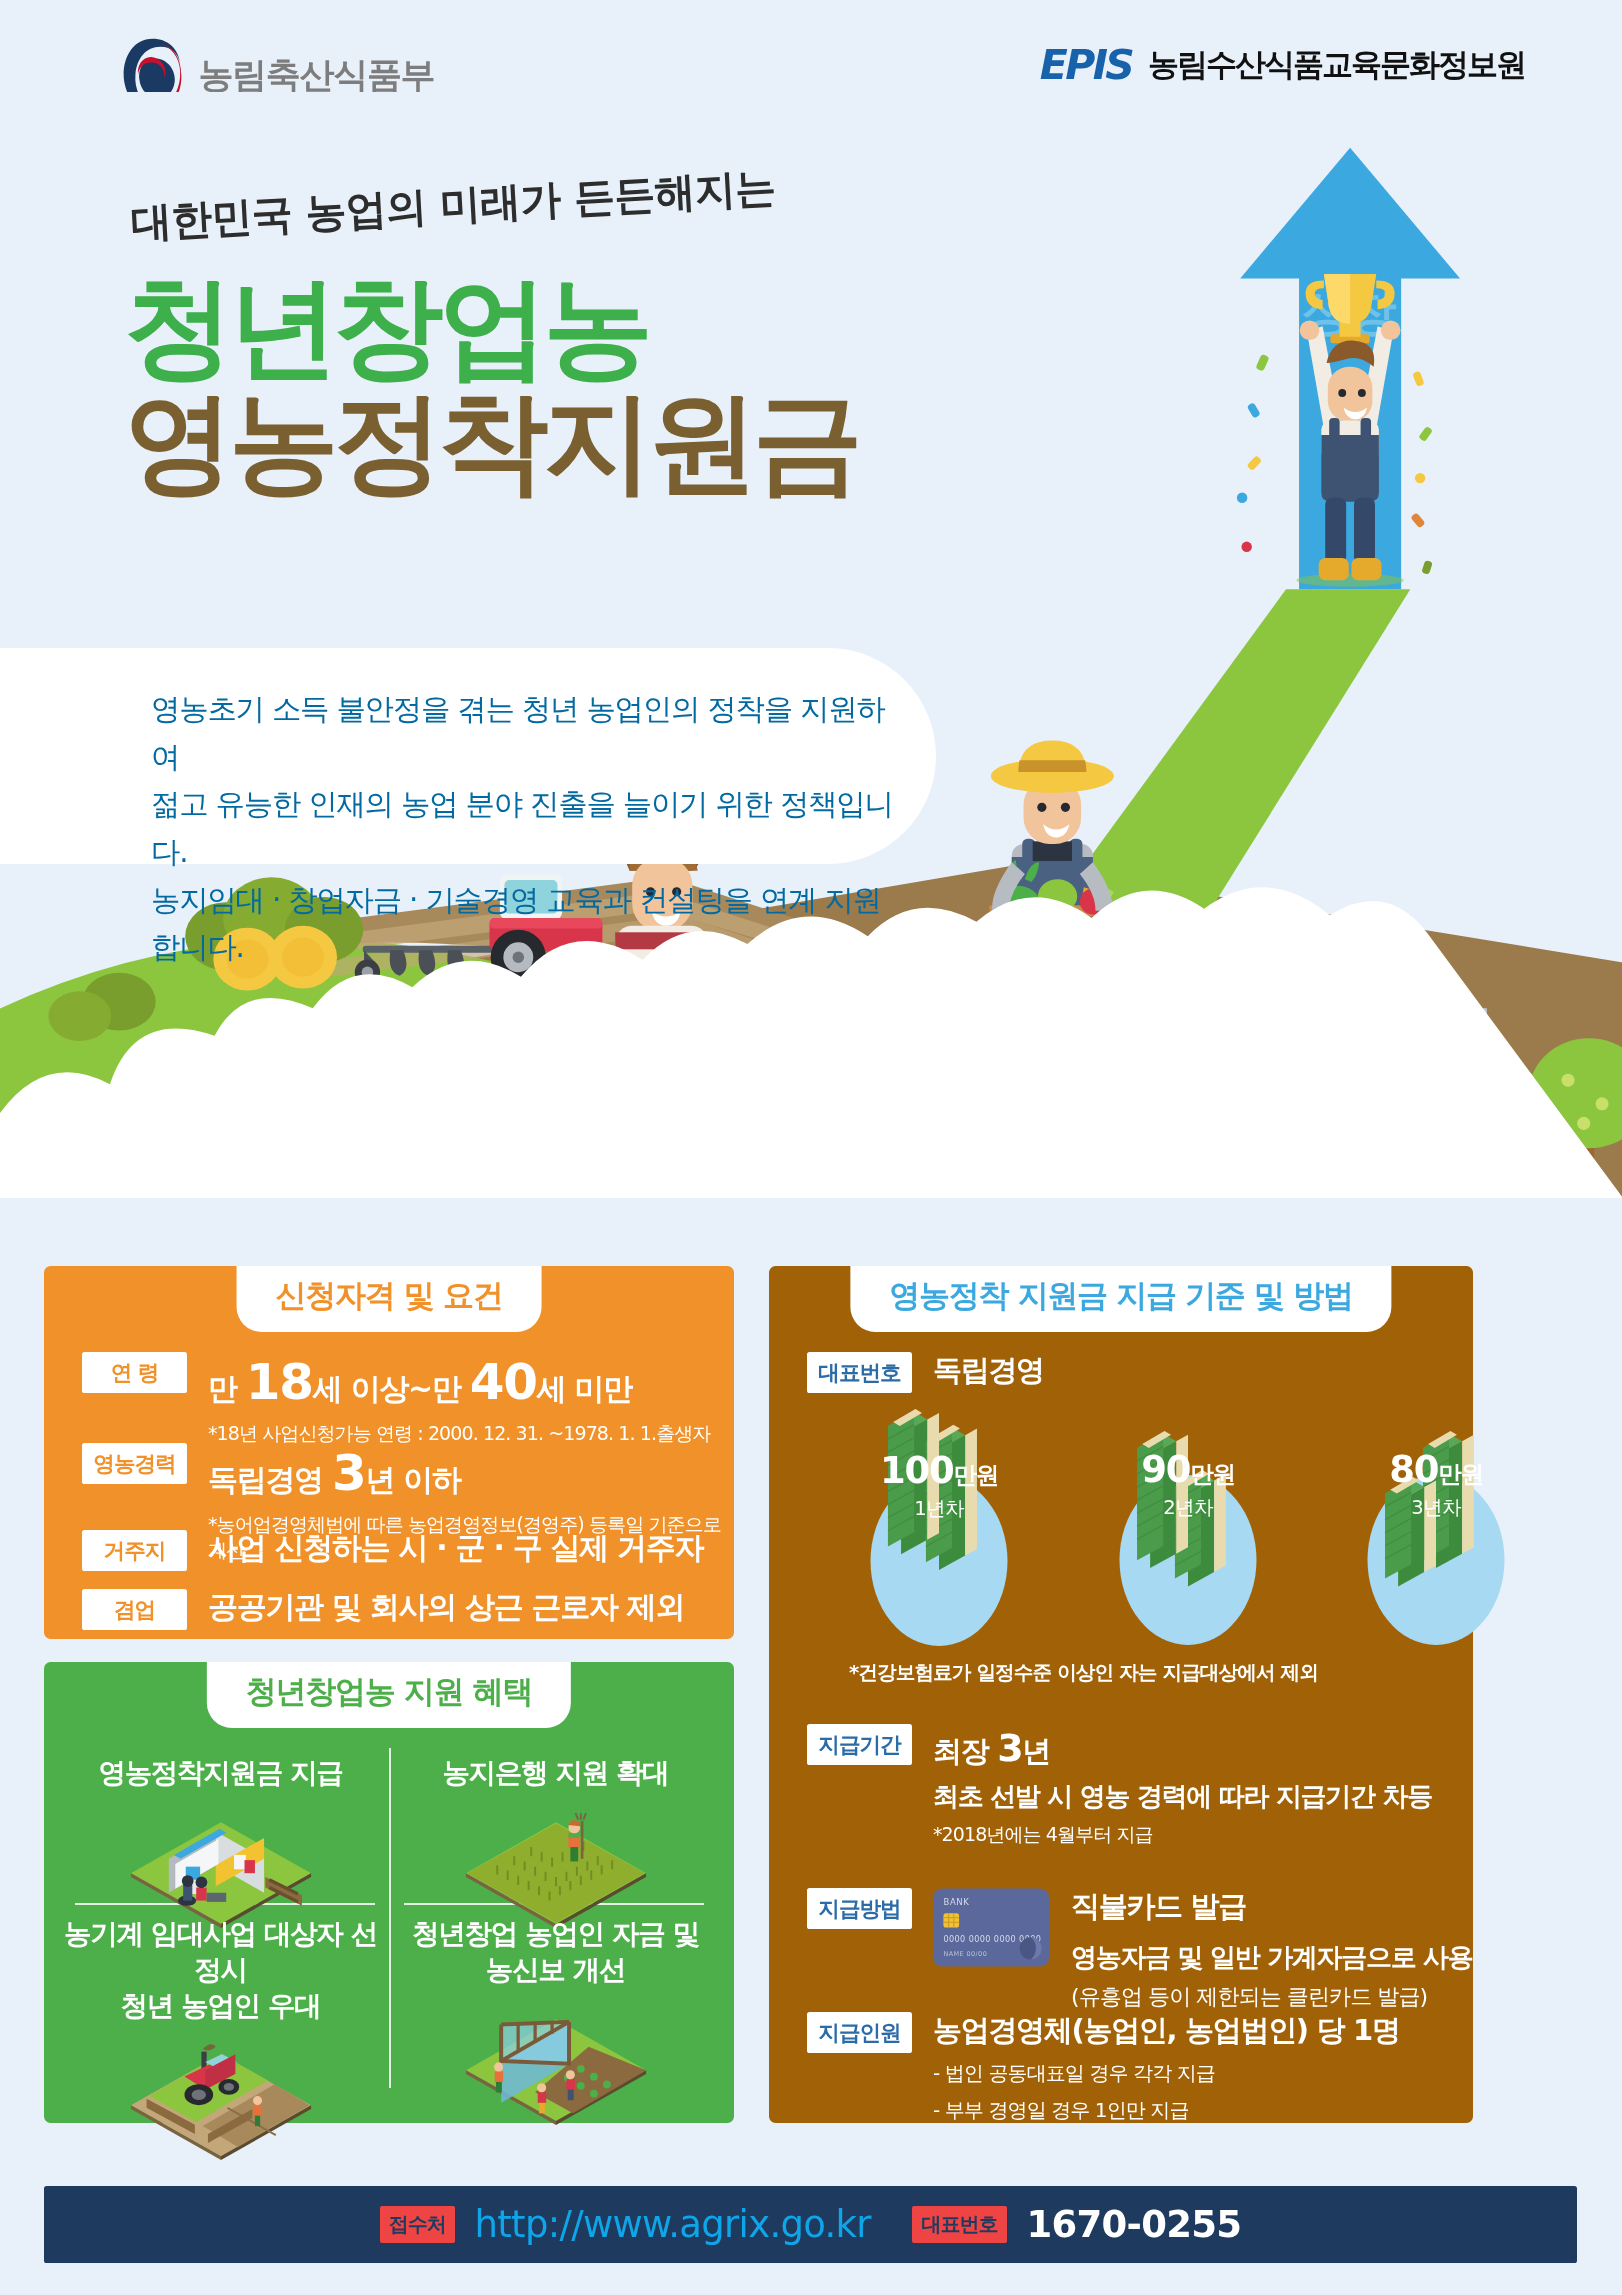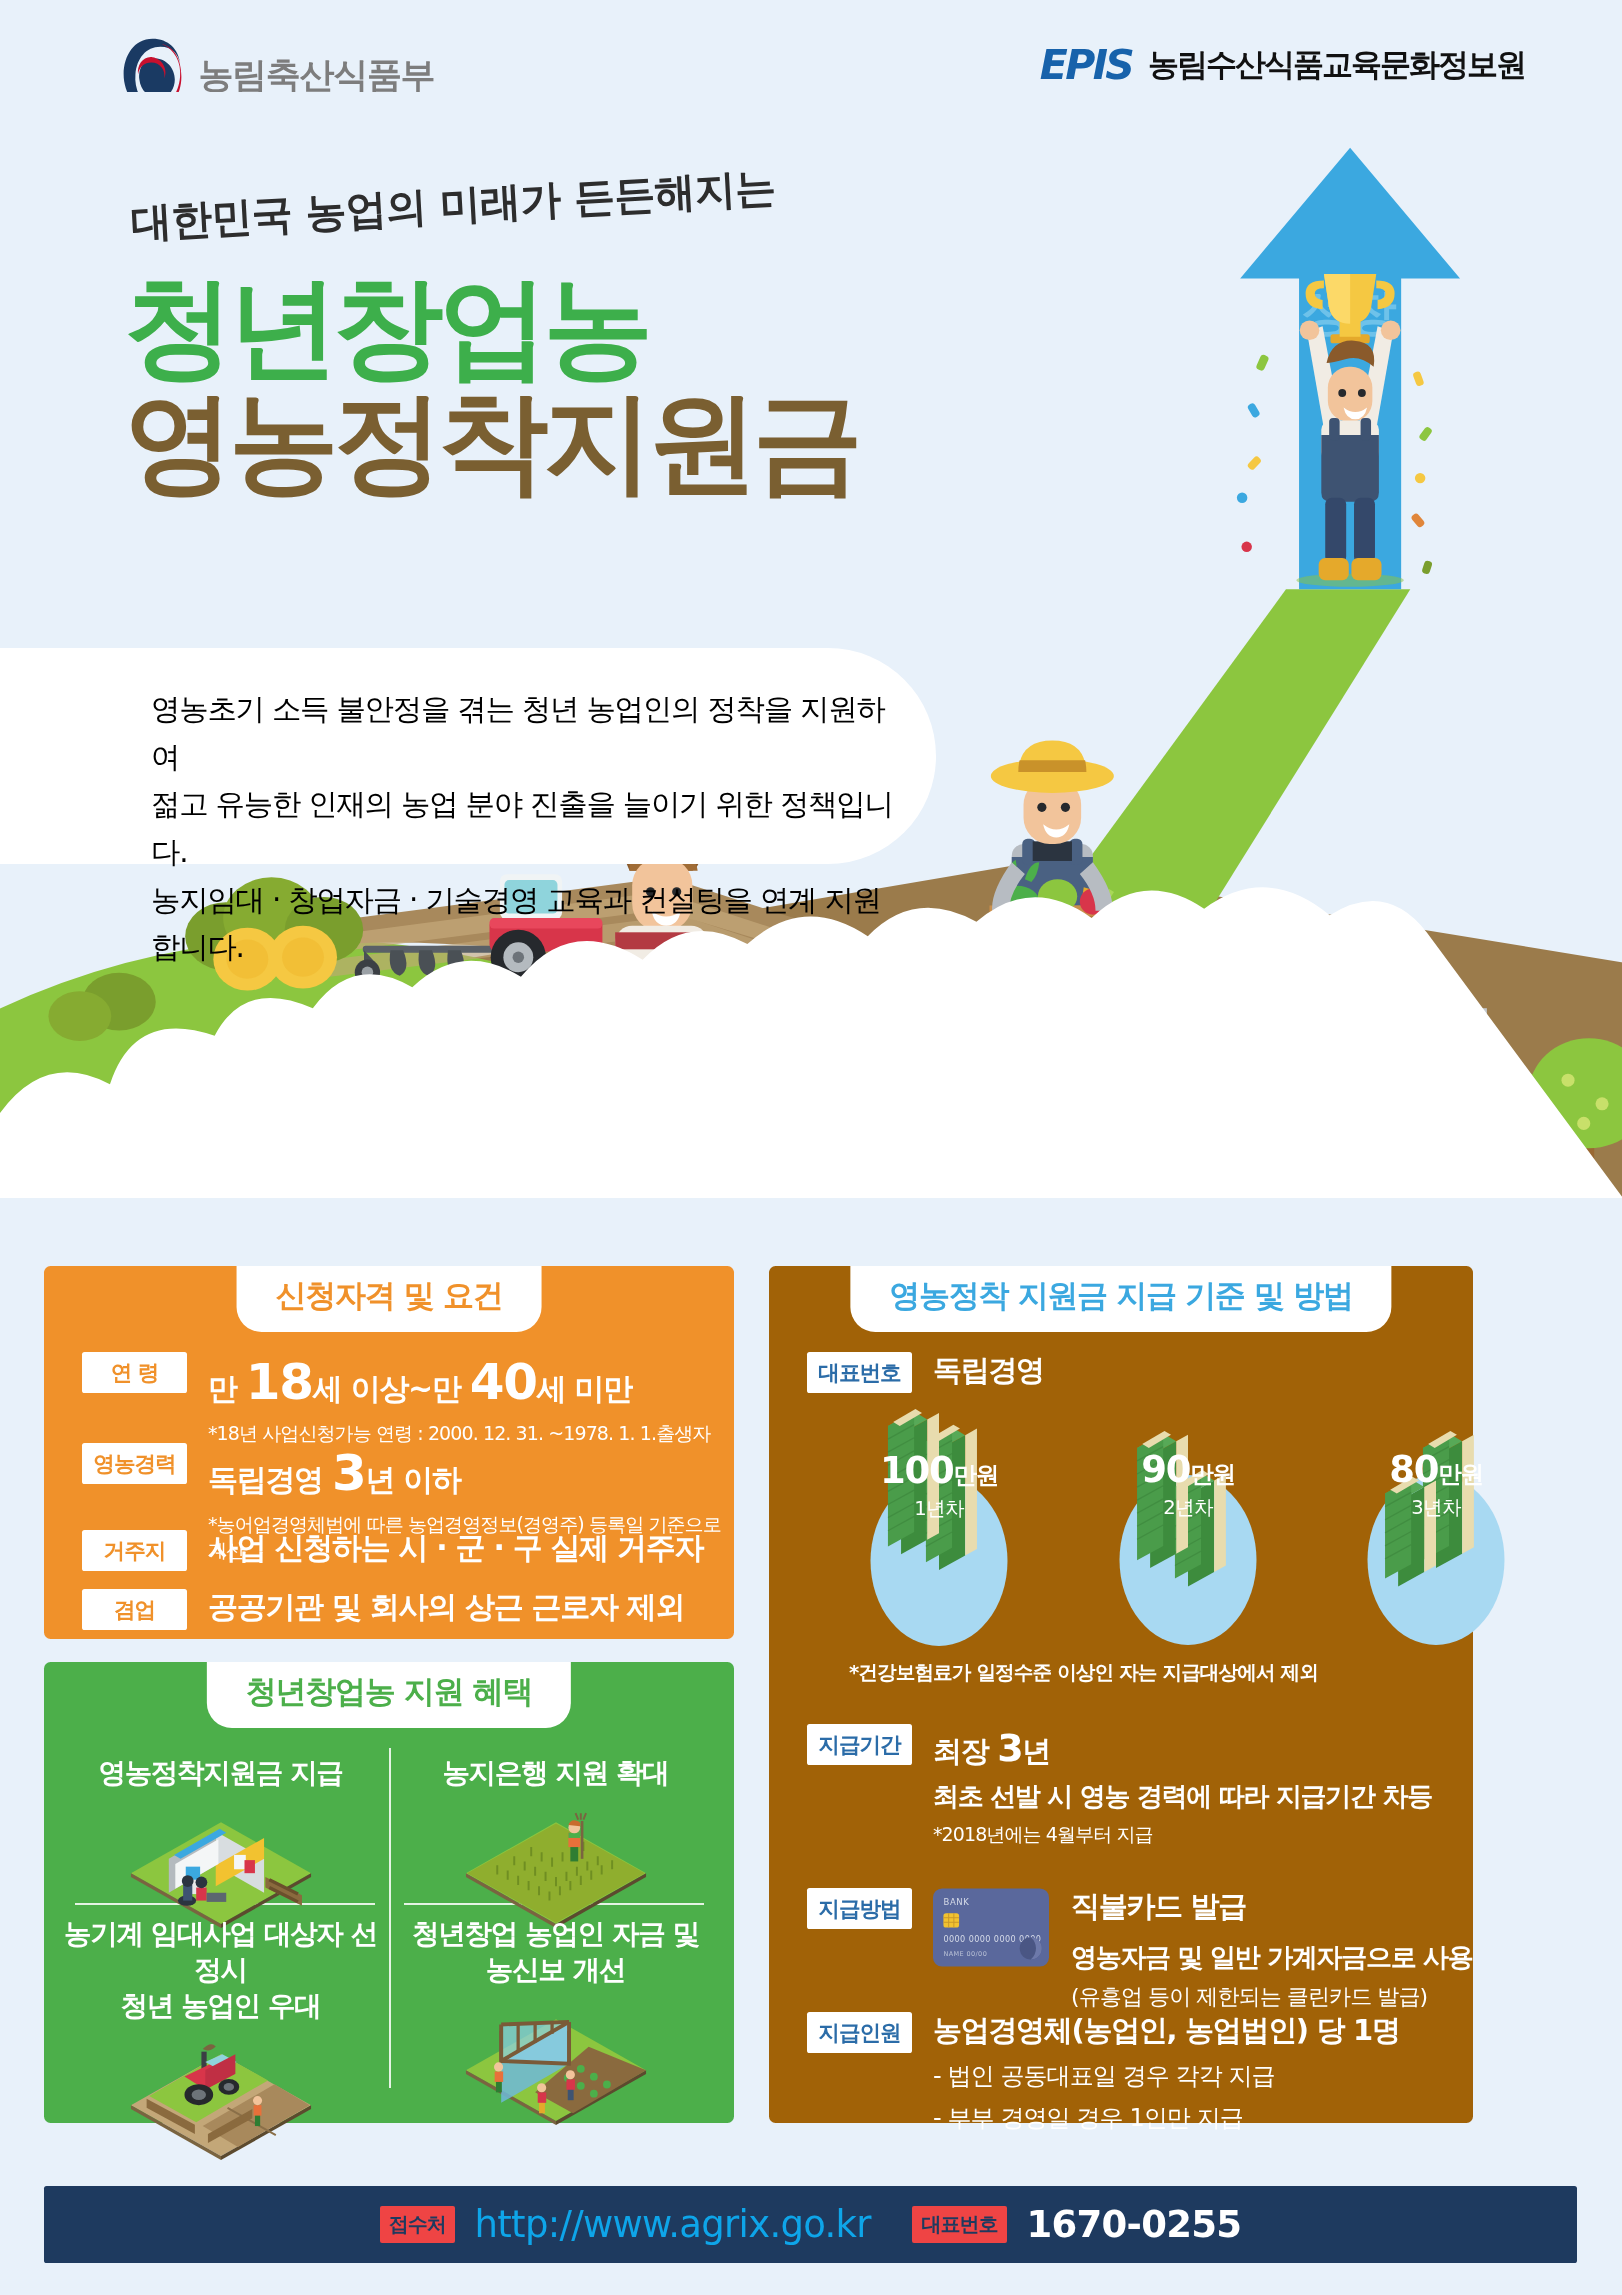--- a/index.html
+++ b/index.html
@@ -35,21 +35,21 @@
     font-size:110px; font-weight:bold; color:#7a5f31; letter-spacing:-5.2px;
     line-height:1.08; margin-top:-3.9px;
   }
 
   
   .desc-bubble {
     position:absolute; left:0; top:648px; width:936px; height:216px;
     background:#ffffff; border-radius:0 118px 118px 0; z-index:18;
     padding:38px 39px 0 151px;
   }
-  .desc-line { font-size:29.4px; color:#000000; line-height:1.62; letter-spacing:-1.2px; font-weight:500; }
+  .desc-line { font-size:29.4px; color:#0369a1; line-height:1.62; letter-spacing:-1.2px; font-weight:500; }
 
   
   .scene { position:absolute; left:0; top:92px; width:1623px; height:1106px; z-index:5; overflow:hidden; }
   .scene svg { display:block; }
 
   
   .panels { position:absolute; left:0; top:1253px; width:1623px; height:926px; z-index:30; }
 
   .panel { position:absolute; border-radius:6.5px; }
   .panel-orange { left:44px; top:13px; width:690px; height:373px; background:#f0912a; }
@@ -85,21 +85,21 @@
   .g-art { margin-top:13px; }
   .g-vline { position:absolute; background:rgba(255,255,255,.85); width:2px; }
   .g-hline { position:absolute; background:rgba(255,255,255,.85); height:2px; }
 
   
   .b-row { position:absolute; display:flex; align-items:flex-start; }
   .b-main { font-size:29px; color:#fff; font-weight:bold; letter-spacing:-1.3px; line-height:1.28; }
   .b-main .big { font-size:38px; }
   .b-sub { font-size:26px; color:#fff; font-weight:bold; letter-spacing:-1.3px; margin-top:6.5px; }
   .b-note { font-size:19px; color:#fff; letter-spacing:-0.9px; margin-top:7.9px; font-weight:500; }
-  .b-bullet { font-size:24px; color:#fff; letter-spacing:-0.9px; margin-top:10.5px; font-weight:500; }
+  .b-bullet { font-size:20px; color:#fff; letter-spacing:-0.9px; margin-top:10.5px; font-weight:500; }
 
   .money-group { position:absolute; left:72px; top:105px; width:694px; height:275px; }
   .money-item { position:absolute; width:196px; text-align:center; }
   .money-oval {
     position:absolute; left:50%; transform:translateX(-50%);
     width:137px; height:170px; background:#a8d9f2; border-radius:50%;
   }
   .money-label {
     position:absolute; left:0; right:0; bottom:14.4px; color:#fff;
   }

